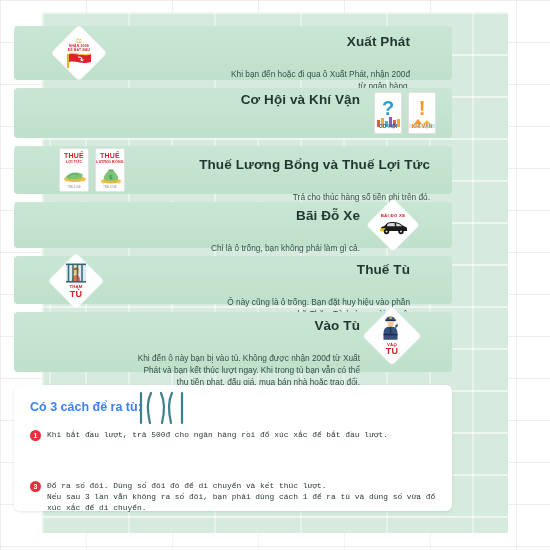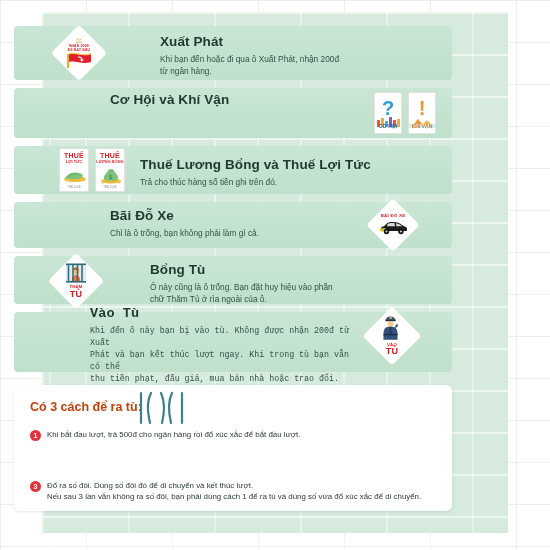--- a/index.html
+++ b/index.html
@@ -72,37 +72,37 @@
   .band {
     position: absolute;
     left: 14px;
     width: 438px;
     background: linear-gradient(to bottom, #c9e6d4 0%, #bfe0cb 100%);
     border-radius: 4px;
   }
 
   .band-text {
     position: absolute;
-    text-align: left;
+    text-align: right;
     color: #253b33;
   }
 
   .band-title {
     font-size: 13.5px;
     font-weight: bold;
     letter-spacing: 0.1px;
     line-height: 1.25;
     color: #1f3830;
   }
 
   .band-desc {
     font-size: 8.3px;
     line-height: 1.45;
     color: #35524a;
-    margin-top: 2px;
+    margin-top: 17px;
   }
 
   
   .diamond {
     position: absolute;
     background: #ffffff;
     transform: rotate(45deg);
     border-radius: 3px;
     box-shadow: 0 0 0 1px rgba(255,255,255,0.9);
   }
@@ -189,21 +189,21 @@
     width: 438px; height: 126px;
     background: #ffffff;
     border-radius: 6px;
     box-shadow: 0 1px 3px rgba(0,0,0,0.10);
   }
   #rules-title {
     position: absolute;
     left: 16px; top: 15px;
     font-size: 12.5px;
     font-weight: bold;
-    color: #c2410c;
+    color: #3b82f6;
   }
   #bent-bars {
     position: absolute;
     left: 123px; top: 6px;
     width: 50px; height: 34px;
   }
   .rule {
     position: absolute;
     left: 16px;
     width: 410px;
@@ -219,20 +219,21 @@
     color: #ffffff;
     font-size: 7px;
     font-weight: bold;
     display: flex; align-items: center; justify-content: center;
     margin-top: 0.5px;
   }
   .rule-text {
     font-size: 7.9px;
     line-height: 1.42;
     color: #2d3a36;
+    font-family: Liberation Mono, monospace;
   }
 </style>
 </head>
 <body>
 
 <div id="wall"></div>
 <div id="panel"></div>
 
 <div class="row" style="top:0">
   <div class="band" style="top:26px; height:54px;"></div>
@@ -382,30 +383,30 @@
         </g>
         <rect x="2" y="0.5" width="20" height="1.6" fill="#2f6a7a"></rect>
         <rect x="2" y="18" width="20" height="1.6" fill="#2f6a7a"></rect>
       </svg>
       <div class="jail-small">THĂM</div>
       <div class="jail-big">TÙ</div>
     </div>
   </div>
 
   <div class="band-text" style="left:150px; top:262px; width:260px;">
-    <div class="band-title">Bổng Tù</div>
+    <div class="band-title">Thuế Tù</div>
     <div class="band-desc" style="white-space:pre-line">Ô này cũng là ô trống. Bạn đặt huy hiệu vào phần
 chữ Thăm Tù ở rìa ngoài của ô.</div>
   </div>
 </div>
 
 <div class="row" style="top:0">
   <div class="band" style="top:312px; height:60px;"></div>
 
-  <div class="band-text" style="left:90px; top:306px; width:270px;font-family:Liberation Mono, monospace;">
+  <div class="band-text" style="left:90px; top:318px; width:270px;">
     <div class="band-title">Vào Tù</div>
     <div class="band-desc" style="white-space:pre-line">Khi đến ô này bạn bị vào tù. Không được nhận 200đ từ Xuất
 Phát và bạn kết thúc lượt ngay. Khi trong tù bạn vẫn có thể
 thu tiền phạt, đấu giá, mua bán nhà hoặc trao đổi.</div>
   </div>
 
   <div class="diamond" style="left:372px; top:316px; width:40px; height:40px;">
     <div class="inner">
       <svg width="24" height="26" viewBox="0 0 24 26">
         <path d="M6 3.5 C6 1.4 8 0.4 10.5 0.4 C13 0.4 15 1.4 15 3.5 Z" fill="#2f4a78"></path>

